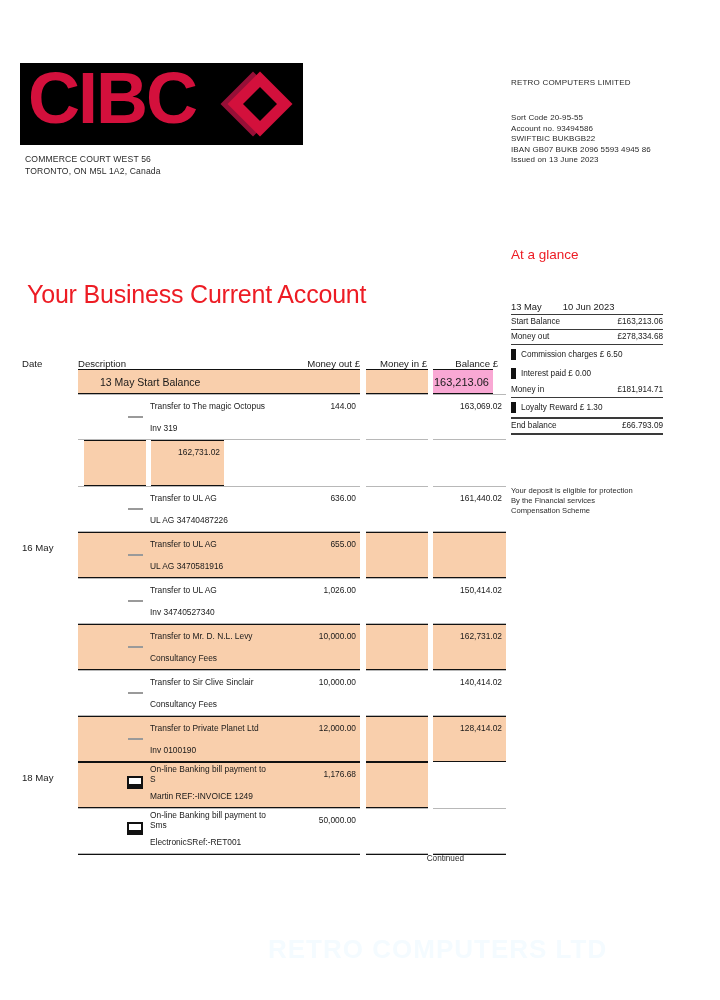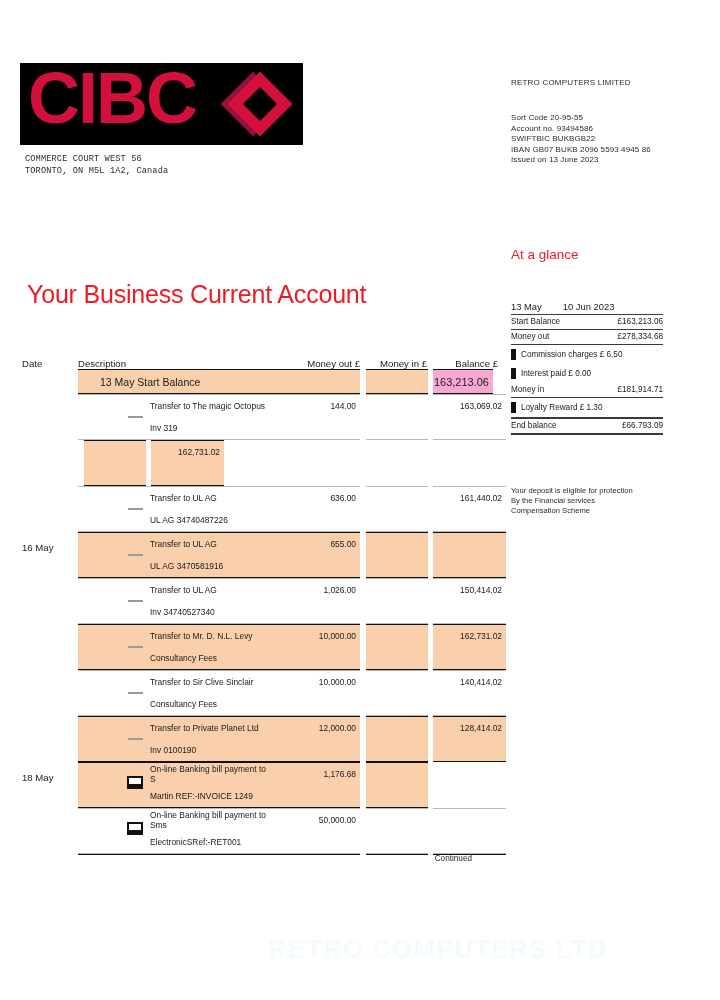--- a/index.html
+++ b/index.html
@@ -86,21 +86,20 @@
 
   .bank-address {
     position: absolute;
     left: 25px;
     top: 154px;
     font-size: 8.6px;
     line-height: 11.5px;
     letter-spacing: .15px;
     color: #2a2a2a;
     white-space: pre-line;
-    font-family: Liberation Mono, monospace;
   }
 
   
   .company-name {
     position: absolute;
     left: 511px;
     top: 78px;
     font-size: 8px;
     letter-spacing: .2px;
     color: #2a2a2a;
@@ -345,21 +344,21 @@
   .foot-in {
     width: 62px; flex: none; margin-left: 6px; height: 0;
     border-top: 1.6px solid #111;
   }
   .foot-bal {
     width: 73px; flex: none; margin-left: 5px; height: 0;
     border-top: 1.6px solid #111;
   }
   .continued {
     position: absolute;
-    right: 12px;
+    right: 20px;
     top: 0;
     font-size: 8.2px;
     color: #2a2a2a;
   }
   .foot-wrap { position: relative; padding-left: 56px; }
 
   
   .watermark {
     position: absolute;
     left: 268px;

